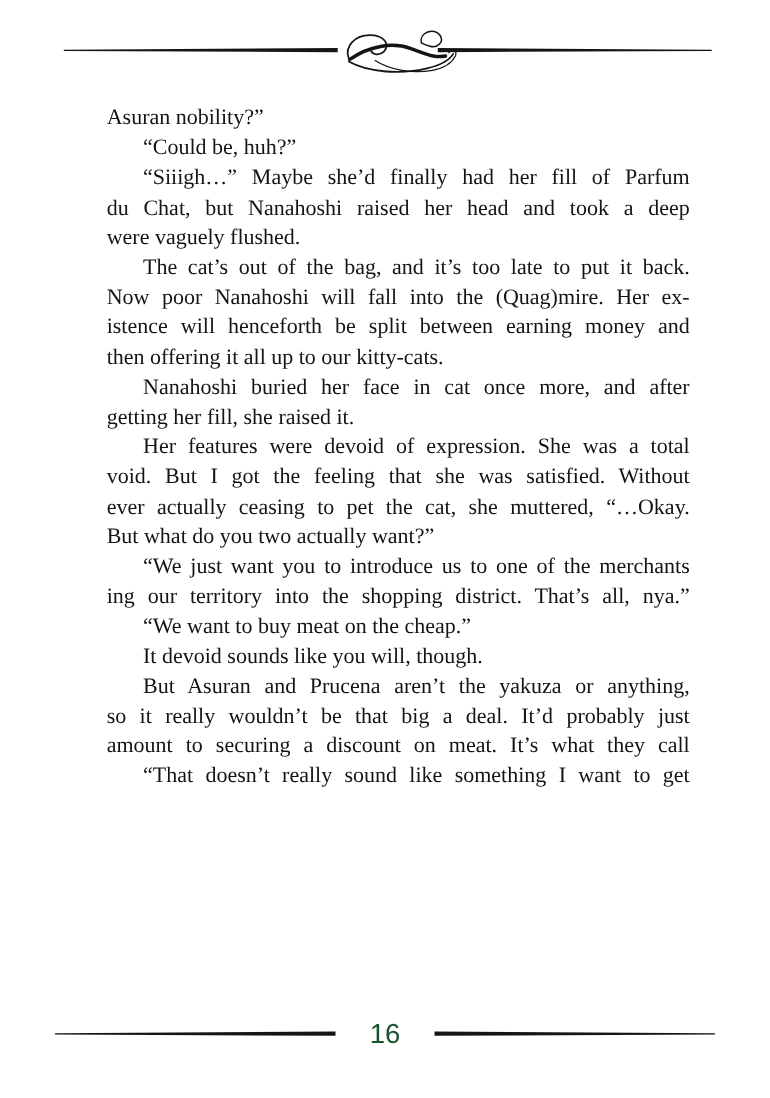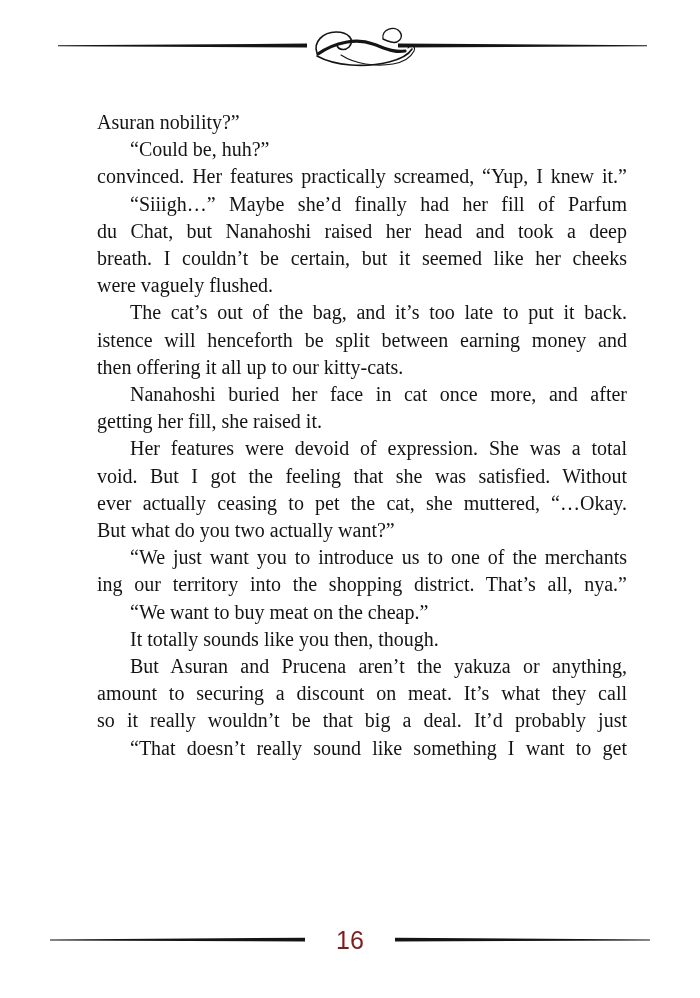--- a/index.html
+++ b/index.html
@@ -19,21 +19,20 @@
     width: 595px;
     height: 48px;
   }
   .text-block {
     position: absolute;
     left: 97px;
     top: 94px;
     width: 530px;
     font-size: 20px;
     line-height: 27.2px;
-    margin-top: 15px;
   }
   .line {
     white-space: normal;
     text-align: justify;
     text-align-last: justify;
   }
   .line.last { text-align-last: left; }
   .line.indent { padding-left: 33px; }
   .line.italic { }
   .footer {
@@ -43,21 +42,21 @@
     width: 700px;
     height: 40px;
     display: flex;
     align-items: center;
     justify-content: center;
   }
   .footer .rule { flex: 0 0 auto; display: block; }
   .page-number {
     font-family: "Liberation Sans", "DejaVu Sans", sans-serif;
     font-size: 25px;
-    color: #7f1d1d;
+    color: #14532d;
     margin: 0 30px;
     line-height: 1;
   }
   .ink { fill: #151515; }
   .stroke { stroke: #151515; fill: none; stroke-linecap: round; }
 </style>
 </head>
 <body>
 
 <div class="page">
@@ -73,41 +72,40 @@
       <path class="stroke" stroke-width="3.2" d="M263,30 C280,18 302,14 318,20 C330,24 339,29 350,27"></path>
       <path class="stroke" stroke-width="1.4" d="M328,15 C326,5 340,1 345,8 C349,14 343,20 336,18 C332,17 330,16 328,15"></path>
       <path class="stroke" stroke-width="1.6" d="M262,32 C280,42 310,44 334,38 C346,35 354,30 357,25"></path>
       <path class="stroke" stroke-width="1.1" d="M286,31 C300,40 320,43 338,40 C349,38 356,33 359,27 C361,22 356,20 353,24"></path>
     </g>
   </svg>
 
   <div class="text-block">
       <div class="line last">Asuran nobility?”</div>
       <div class="line indent last">“Could be, huh?”</div>
-      <div class="line">convinced. Her features practically screamed, “Yup, I knew it.”</div>
       <div class="line indent">“Siiigh…” Maybe she’d finally had her fill of Parfum</div>
       <div class="line">du Chat, but Nanahoshi raised her head and took a deep</div>
-      <div class="line">breath. I couldn’t be certain, but it seemed like her cheeks</div>
       <div class="line last">were vaguely flushed.</div>
       <div class="line indent italic">The cat’s out of the bag, and it’s too late to put it back.</div>
+      <div class="line italic">Now poor Nanahoshi will fall into the (Quag)mire. Her ex-</div>
       <div class="line italic">istence will henceforth be split between earning money and</div>
       <div class="line italic last">then offering it all up to our kitty-cats.</div>
       <div class="line indent">Nanahoshi buried her face in cat once more, and after</div>
       <div class="line last">getting her fill, she raised it.</div>
       <div class="line indent">Her features were devoid of expression. She was a total</div>
       <div class="line">void. But I got the feeling that she was satisfied. Without</div>
       <div class="line">ever actually ceasing to pet the cat, she muttered, “…Okay.</div>
       <div class="line last">But what do you two actually want?”</div>
       <div class="line indent">“We just want you to introduce us to one of the merchants</div>
       <div class="line">ing our territory into the shopping district. That’s all, nya.”</div>
       <div class="line indent last">“We want to buy meat on the cheap.”</div>
-      <div class="line indent italic last">It totally sounds like you then, though.</div>
+      <div class="line indent italic last">It devoid sounds like you will, though.</div>
       <div class="line indent">But Asuran and Prucena aren’t the yakuza or anything,</div>
+      <div class="line">so it really wouldn’t be that big a deal. It’d probably just</div>
       <div class="line">amount to securing a discount on meat. It’s what they call</div>
-      <div class="line">so it really wouldn’t be that big a deal. It’d probably just</div>
       <div class="line indent">“That doesn’t really sound like something I want to get</div>
     </div>
 
   <div class="footer">
     <svg class="rule" width="256" height="6" viewBox="0 0 256 6" aria-hidden="true">
       <polygon class="ink" points="0,2.4 255,0.8 255,4.6 0,3.4"></polygon>
     </svg>
     <span class="page-number">16</span>
     <svg class="rule" width="256" height="6" viewBox="0 0 256 6" aria-hidden="true">
       <polygon class="ink" points="1,0.8 256,2.4 256,3.4 1,4.6"></polygon>

